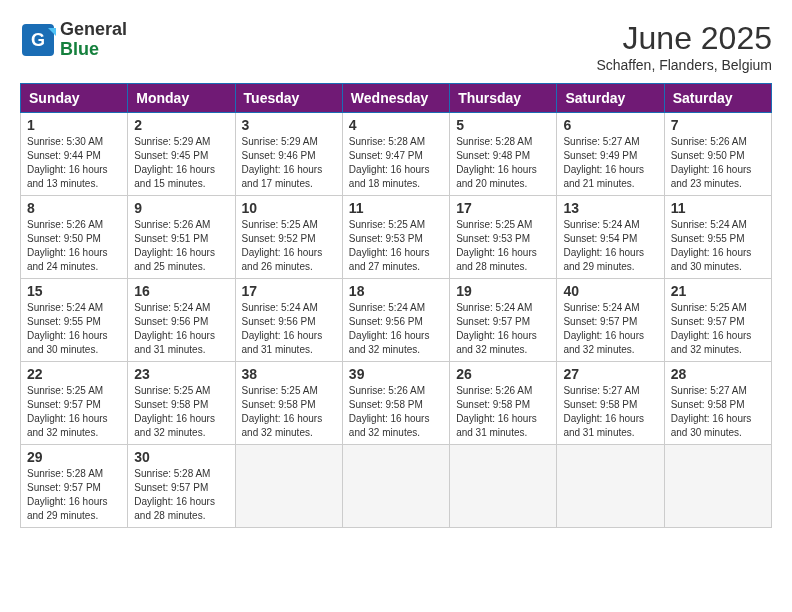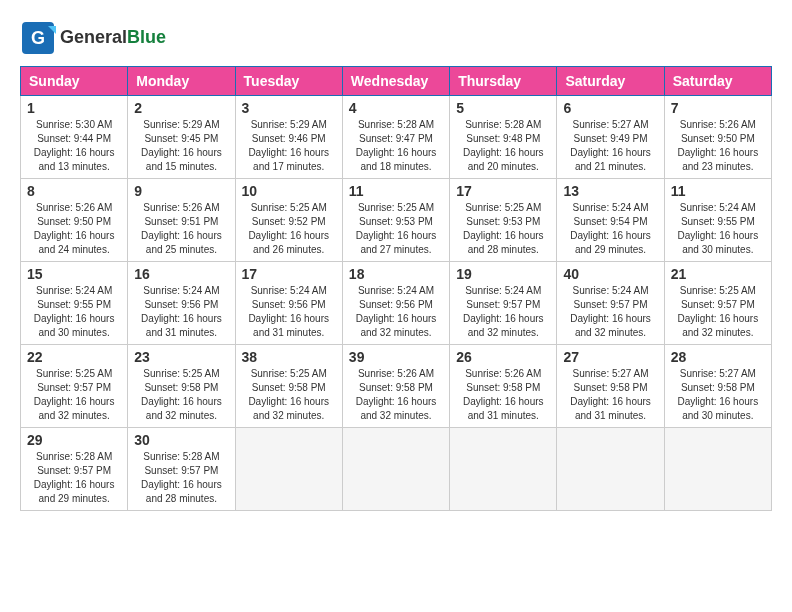--- a/index.html
+++ b/index.html
@@ -15,21 +15,21 @@
       justify-content: space-between;
       align-items: flex-start;
       margin-bottom: 10px;
     }
     .logo {
       display: flex;
       align-items: center;
     }
     .logo-text {
       display: flex;
-      flex-direction: row;
+      flex-direction: column;
       line-height: 1.1;
     }
     .logo-general {
       font-size: 18px;
       font-weight: bold;
       color: #333;
     }
     .logo-blue {
       font-size: 18px;
       font-weight: bold;
@@ -50,21 +50,21 @@
     }
     .location {
       font-size: 14px;
       color: #333;
     }
     .calendar {
       width: 100%;
       border-collapse: collapse;
     }
     .calendar th {
-      background-color: #ec4899;
+      background-color: #701a75;
       color: white;
       text-align: left;
       padding: 6px 8px;
       font-size: 14px;
       font-weight: bold;
       border: 1px solid #1a6db5;
     }
     .calendar td {
       border: 1px solid #ccc;
       vertical-align: top;
@@ -76,41 +76,44 @@
       font-size: 14px;
       font-weight: bold;
       color: #333;
       display: block;
       margin-bottom: 2px;
     }
     .day-info {
       font-size: 10px;
       color: #333;
       line-height: 1.4;
-      text-align: center;
     }
     .empty-cell {
       background: #f5f5f5;
     }
   </style>
 </head>
 <body>
 
 <div class="header">
   <div class="logo">
     <svg class="logo-icon" viewBox="0 0 36 36">
       <rect x="2" y="2" width="32" height="32" rx="4" fill="#1a6db5"></rect>
       <text x="18" y="24" text-anchor="middle" font-size="18" font-weight="bold" fill="white" font-family="Arial">G</text>
       <polygon points="28,6 36,6 36,14" fill="#4fc3f7"></polygon>
     </svg>
     <div class="logo-text">
       <span class="logo-general">General</span>
       <span class="logo-blue">Blue</span>
     </div>
   </div>
+  <div class="title-block">
+    <div class="month-title">June 2025</div>
+    <div class="location">Schaffen, Flanders, Belgium</div>
+  </div>
 </div>
 
 <table class="calendar">
   <thead>
     <tr>
     <th>Sunday</th>
         <th>Monday</th>
         <th>Tuesday</th>
         <th>Wednesday</th>
         <th>Thursday</th>

